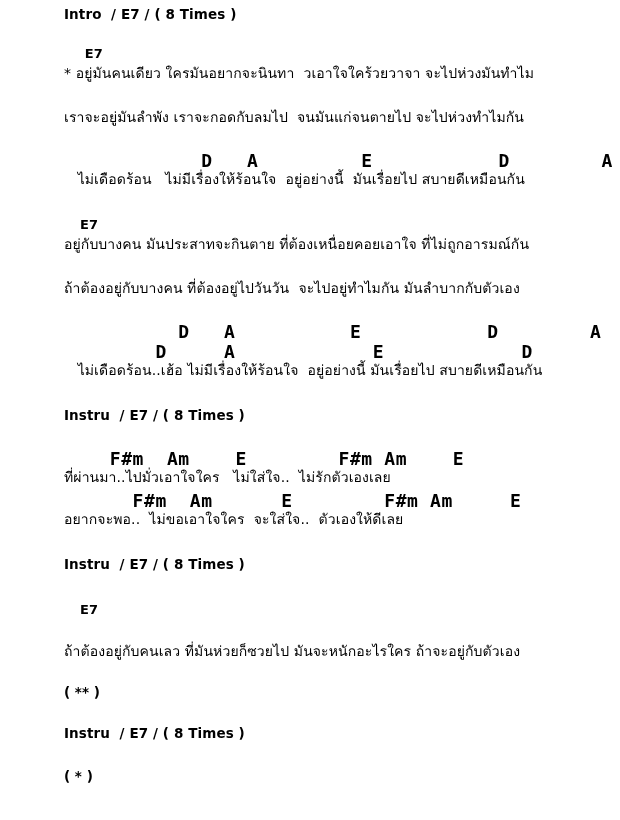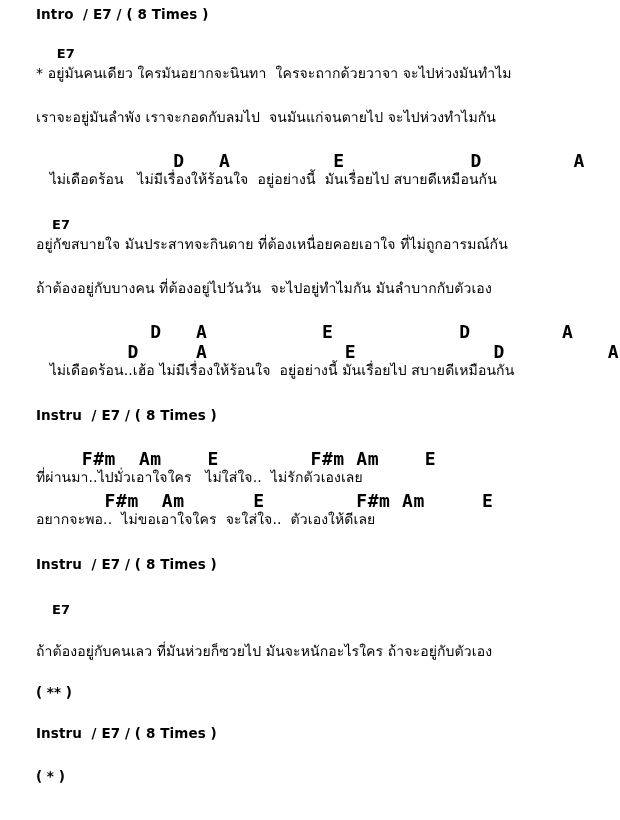--- a/index.html
+++ b/index.html
@@ -8,21 +8,21 @@
     background: #ffffff;
   }
   body {
     width: 620px;
     height: 820px;
     overflow: hidden;
     font-family: "DejaVu Sans", "Liberation Sans", sans-serif;
     color: #000000;
   }
   .sheet {
-    padding: 8px 0 0 36px;
+    padding: 8px 0 0 64px;
     box-sizing: border-box;
     width: 620px;
     height: 820px;
   }
   .line {
     white-space: pre;
     line-height: 1.0;
     margin: 0;
   }
   
@@ -68,31 +68,31 @@
 </style>
 </head>
 <body>
 
 <div class="sheet">
 
   <div class="line section-head">Intro  / E7 / ( 8 Times )</div>
   <div class="sp-18"></div>
 
   <div class="line chord-label"> E7</div>
-  <div class="line lyric">* อยู่มันคนเดียว ใครมันอยากจะนินทา  ใครจะถากด้วยวาจา จะไปห่วงมันทำไม</div>
+  <div class="line lyric">* อยู่มันคนเดียว ใครมันอยากจะนินทา  วเอาใจใคร้วยวาจา จะไปห่วงมันทำไม</div>
   <div class="sp-22"></div>
   <div class="line lyric">เราจะอยู่มันลำพัง เราจะกอดกับลมไป  จนมันแก่จนตายไป จะไปห่วงทำไมกัน</div>
   <div class="sp-20"></div>
 
   <div class="line chord-row">            D   A         E           D        A         E</div>
   <div class="line lyric">   ไม่เดือดร้อน   ไม่มีเรื่องให้ร้อนใจ  อยู่อย่างนี้  มันเรื่อยไป สบายดีเหมือนกัน</div>
   <div class="sp-24"></div>
 
   <div class="line chord-label">E7</div>
-  <div class="line lyric">อยู่กัขสบายใจ มันประสาทจะกินตาย ที่ต้องเหนื่อยคอยเอาใจ ที่ไม่ถูกอารมณ์กัน</div>
+  <div class="line lyric">อยู่กับบางคน มันประสาทจะกินตาย ที่ต้องเหนื่อยคอยเอาใจ ที่ไม่ถูกอารมณ์กัน</div>
   <div class="sp-22"></div>
   <div class="line lyric">ถ้าต้องอยู่กับบางคน ที่ต้องอยู่ไปวันวัน  จะไปอยู่ทำไมกัน มันลำบากกับตัวเอง</div>
   <div class="sp-20"></div>
 
   <div class="line chord-row">          D   A          E           D        A          E</div>
   <div class="line chord-row">        D     A            E            D         A           E</div>
   <div class="line lyric">   ไม่เดือดร้อน..เฮ้อ ไม่มีเรื่องให้ร้อนใจ  อยู่อย่างนี้ มันเรื่อยไป สบายดีเหมือนกัน</div>
   <div class="sp-24"></div>
 
   <div class="line section-head">Instru  / E7 / ( 8 Times )</div>

